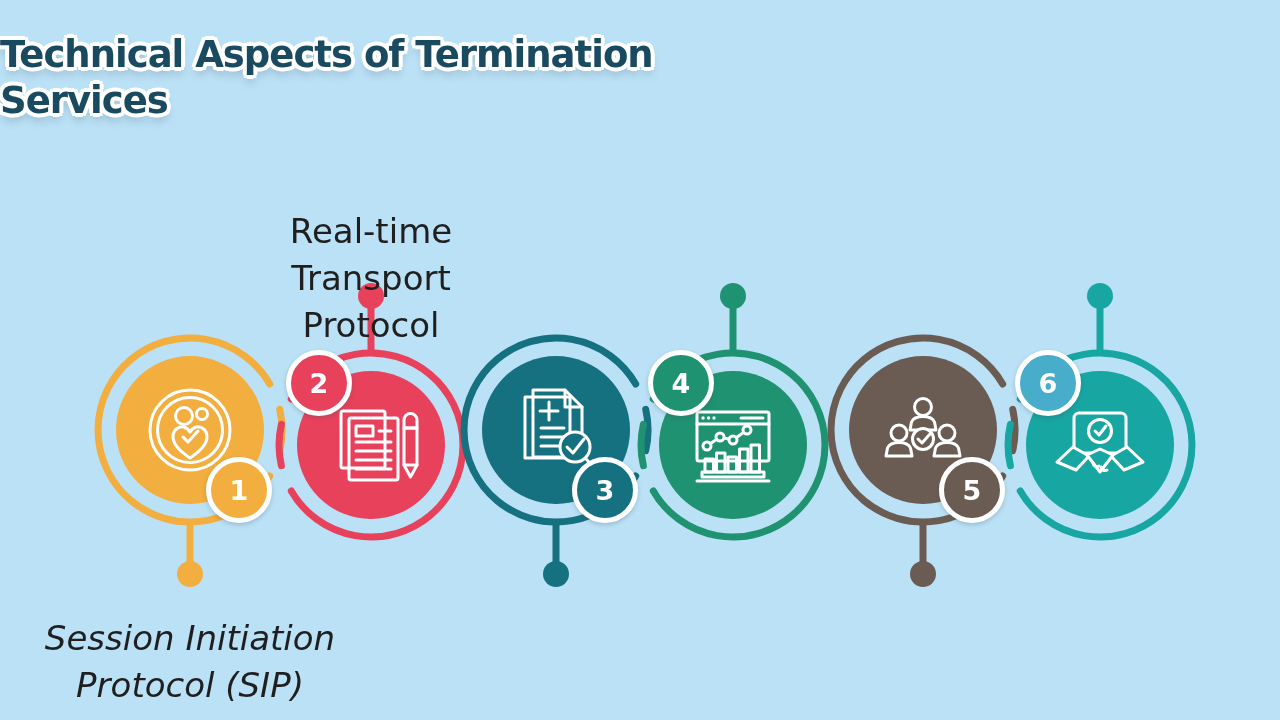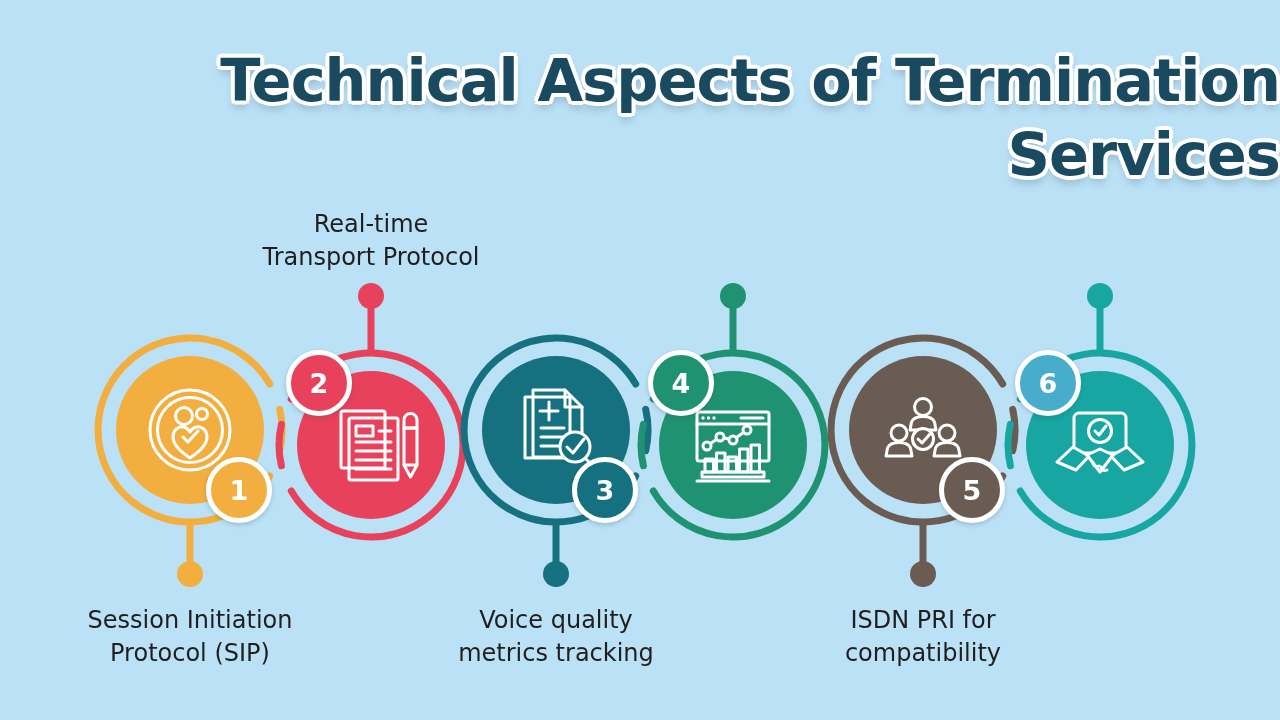--- a/index.html
+++ b/index.html
@@ -1,22 +1,22 @@
 <!DOCTYPE html>
 <html><head>
 <meta charset="utf-8">
 <style>
   html,body{margin:0;padding:0;}
   .stage{
     position:relative;width:1280px;height:720px;overflow:hidden;
     font-family:"DejaVu Sans","Liberation Sans",sans-serif;
   }
   .title{
-    position:absolute;top:44px;left:0;width:100%;margin:0;
-    text-align:right;font-size:59px;font-weight:bold;letter-spacing:-1px;
+    position:absolute;top:32px;left:0;width:100%;margin:0;
+    text-align:left;font-size:37px;font-weight:bold;letter-spacing:-1px;
     line-height:1.25;white-space:pre-line;
     text-shadow:
       -4px 0 0 #fff,4px 0 0 #fff,0 -4px 0 #fff,0 4px 0 #fff,
       -3px -3px 0 #fff,3px -3px 0 #fff,-3px 3px 0 #fff,3px 3px 0 #fff,
       0 7px 9px rgba(70,95,115,.35);
   }
   .item{position:absolute;top:200px;width:230px;height:470px;}
   .item-1{left:75px;}  .item-2{left:256px;} .item-3{left:441px;}
   .item-4{left:618px;} .item-5{left:808px;} .item-6{left:985px;}
   .art{position:absolute;left:0;top:0;width:230px;height:470px;overflow:visible;}
@@ -27,23 +27,23 @@
   .badge{
     position:absolute;width:56px;height:56px;border-radius:50%;
     border:5px solid #fff;display:flex;align-items:center;justify-content:center;
     color:#fff;font-size:27px;font-weight:bold;
     box-shadow:0 2px 4px rgba(60,80,95,.25);
   }
   .badge.down{left:131px;top:257px;}
   .badge.up{left:30px;top:150px;}
   .label{
     position:absolute;left:-35px;width:300px;text-align:center;
-    font-size:24px;line-height:1.38;color:#1f1f1f;white-space:pre-line;
-  }
-  .label.down{top:404px;}
+    font-size:34px;line-height:1.38;color:#1f1f1f;white-space:pre-line;
+  }
+  .label.down{top:415px;font-style:italic;}
   .label.up{top:8px;}
 </style>
 </head>
 <body>
 
 <div class="stage" style="background: rgb(187, 225, 246);">
 
   <h1 class="title" style="color: rgb(26, 74, 95);">Technical Aspects of Termination
 Services</h1>
 
@@ -111,22 +111,20 @@
         <line x1="-16" y1="-19" x2="2" y2="-19"></line>
         <line x1="-15" y1="-2" x2="8" y2="-2"></line>
         <line x1="-15" y1="7" x2="8" y2="7"></line>
         <line x1="-15" y1="16" x2="8" y2="16"></line>
         <circle cx="19" cy="17" r="15" fill="#15707F"></circle>
         <polyline points="11,17 17,23 28,9"></polyline>
         <line x1="30" y1="29" x2="38" y2="37"></line>
       </g>
     </svg>
     <div class="badge down" style="background: rgb(21, 112, 127);">3</div>
-    <div class="label down">Voice quality
-metrics tracking</div>
   </div>
 
   <div class="item item-4">
     <svg class="art" viewBox="0 0 230 470">
       <path class="ring" d="M35.3 199 A92 92 0 1 1 35.3 291" stroke="#1F9271"></path>
       <path class="ring" d="M25.4 265.7 A92 92 0 0 1 25.4 224.3" stroke="#1F9271"></path>
       <line class="connector" x1="115" y1="155" x2="115" y2="100" stroke="#1F9271"></line>
       <circle cx="115" cy="96" r="13" fill="#1F9271"></circle>
       <circle cx="115" cy="245" r="74" fill="#1F9271"></circle>
       <g class="icon" transform="translate(115,245)">
@@ -169,22 +167,20 @@
         <path d="M-13,0 L-11.5,-8 Q-9,-13.5 0,-13.5 Q9,-13.5 11.5,-8 L13,0 Z"></path>
         <circle cx="-24" cy="3" r="8"></circle>
         <path d="M-37,26 L-35.5,18 Q-33,12.5 -24,12.5 Q-15,12.5 -12.5,18 L-11,26 Z"></path>
         <circle cx="24" cy="3" r="8"></circle>
         <path d="M11,26 L12.5,18 Q15,12.5 24,12.5 Q33,12.5 35.5,18 L37,26 Z"></path>
         <circle cx="0" cy="9" r="10.5" fill="#6A5C53"></circle>
         <polyline points="-5,9 -1,13 7,4"></polyline>
       </g>
     </svg>
     <div class="badge down" style="background: rgb(106, 92, 83);">5</div>
-    <div class="label down">ISDN PRI for
-compatibility</div>
   </div>
 
   <div class="item item-6">
     <svg class="art" viewBox="0 0 230 470">
       <path class="ring" d="M35.3 199 A92 92 0 1 1 35.3 291" stroke="#17A6A2"></path>
       <path class="ring" d="M25.4 265.7 A92 92 0 0 1 25.4 224.3" stroke="#17A6A2"></path>
       <line class="connector" x1="115" y1="155" x2="115" y2="100" stroke="#17A6A2"></line>
       <circle cx="115" cy="96" r="13" fill="#17A6A2"></circle>
       <circle cx="115" cy="245" r="74" fill="#17A6A2"></circle>
       <g class="icon" transform="translate(115,245)">

